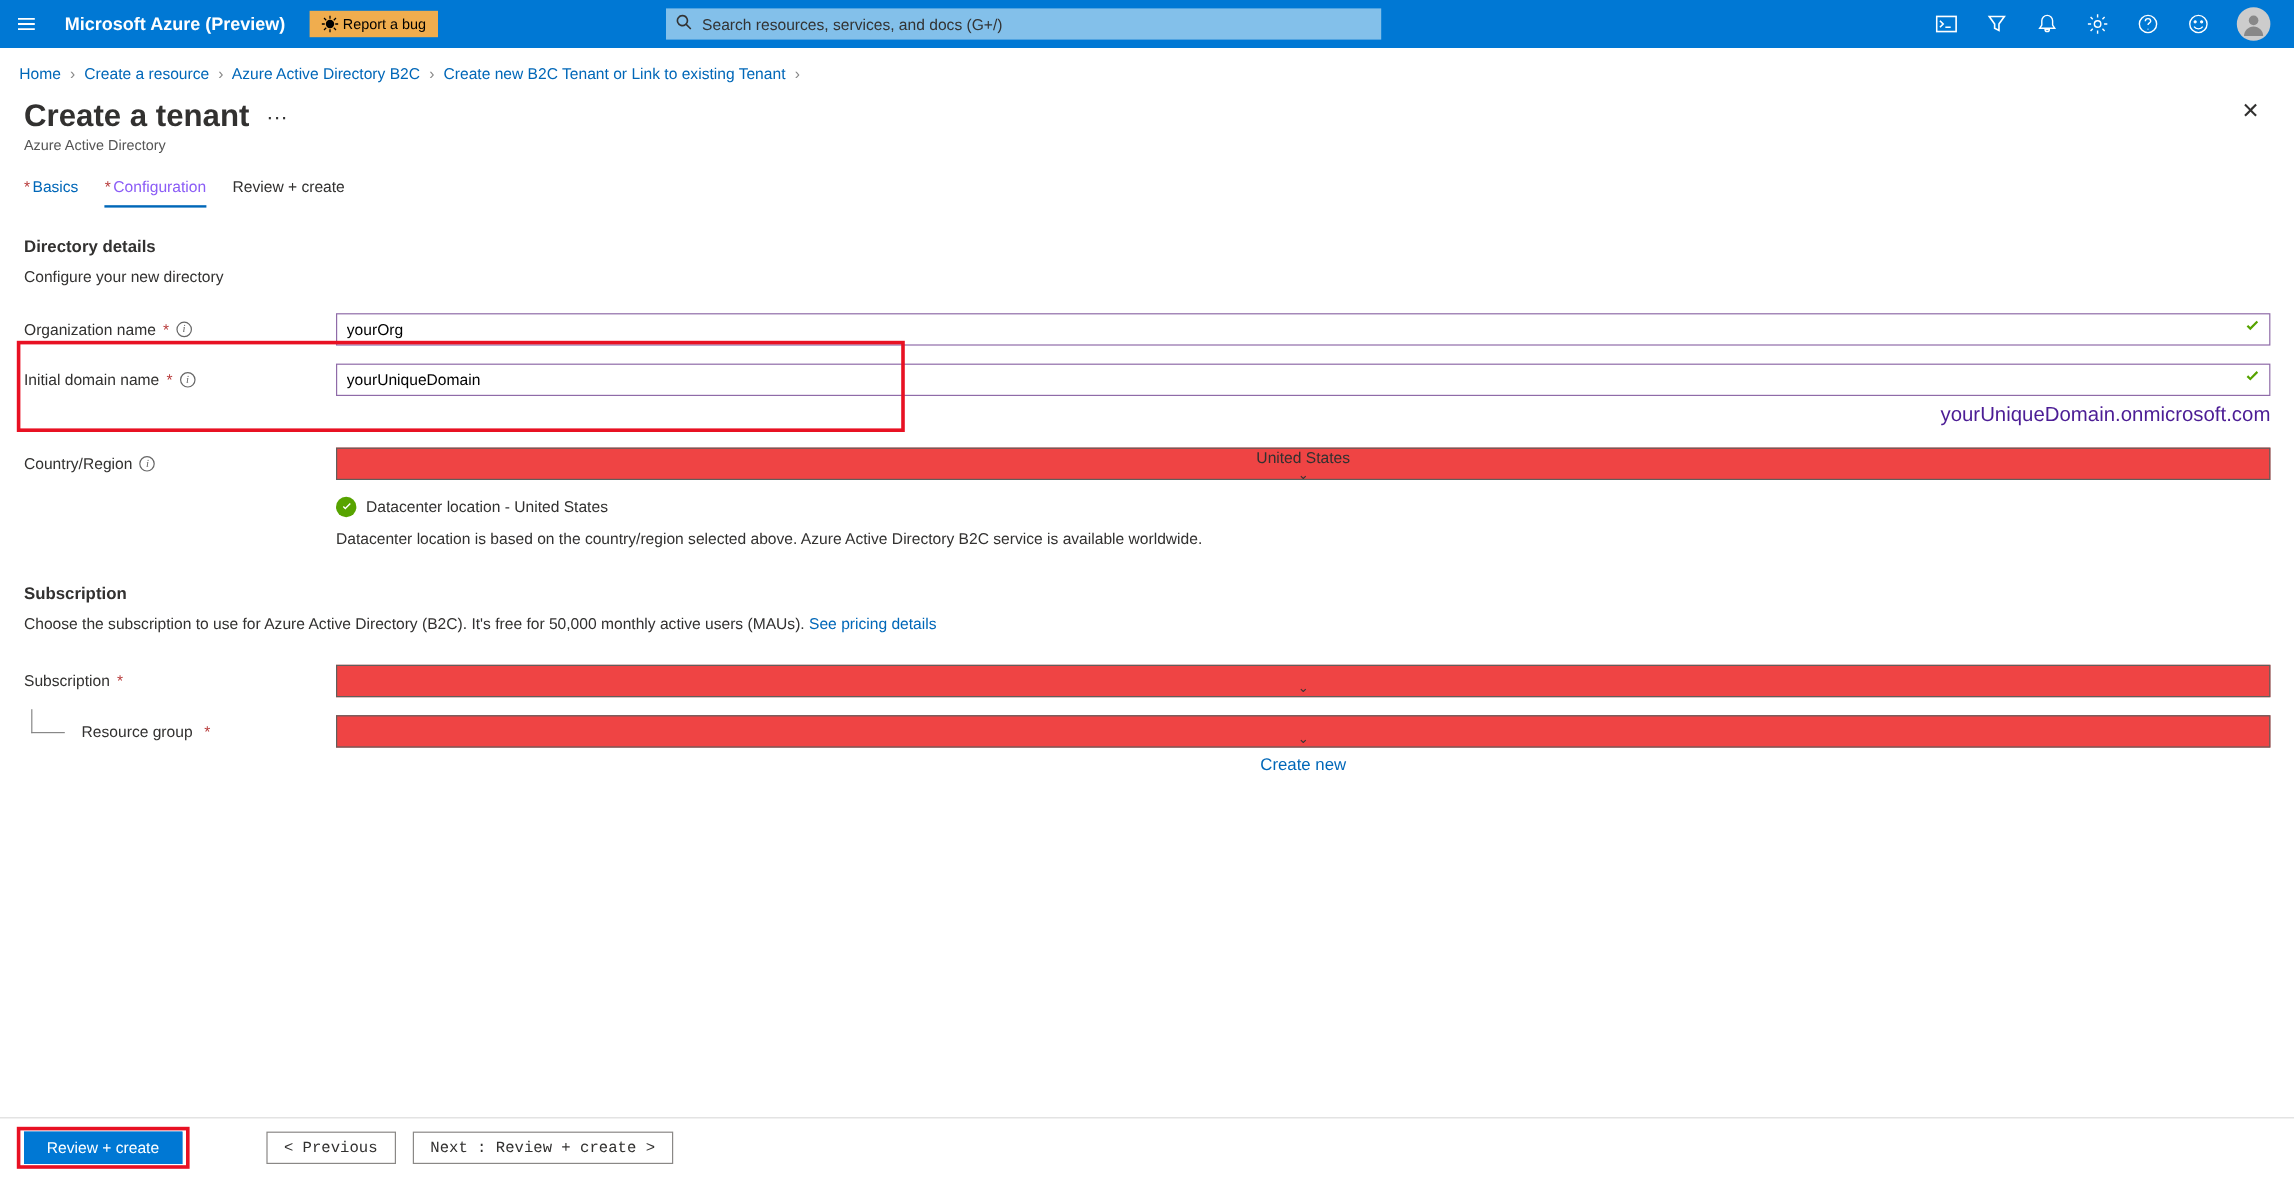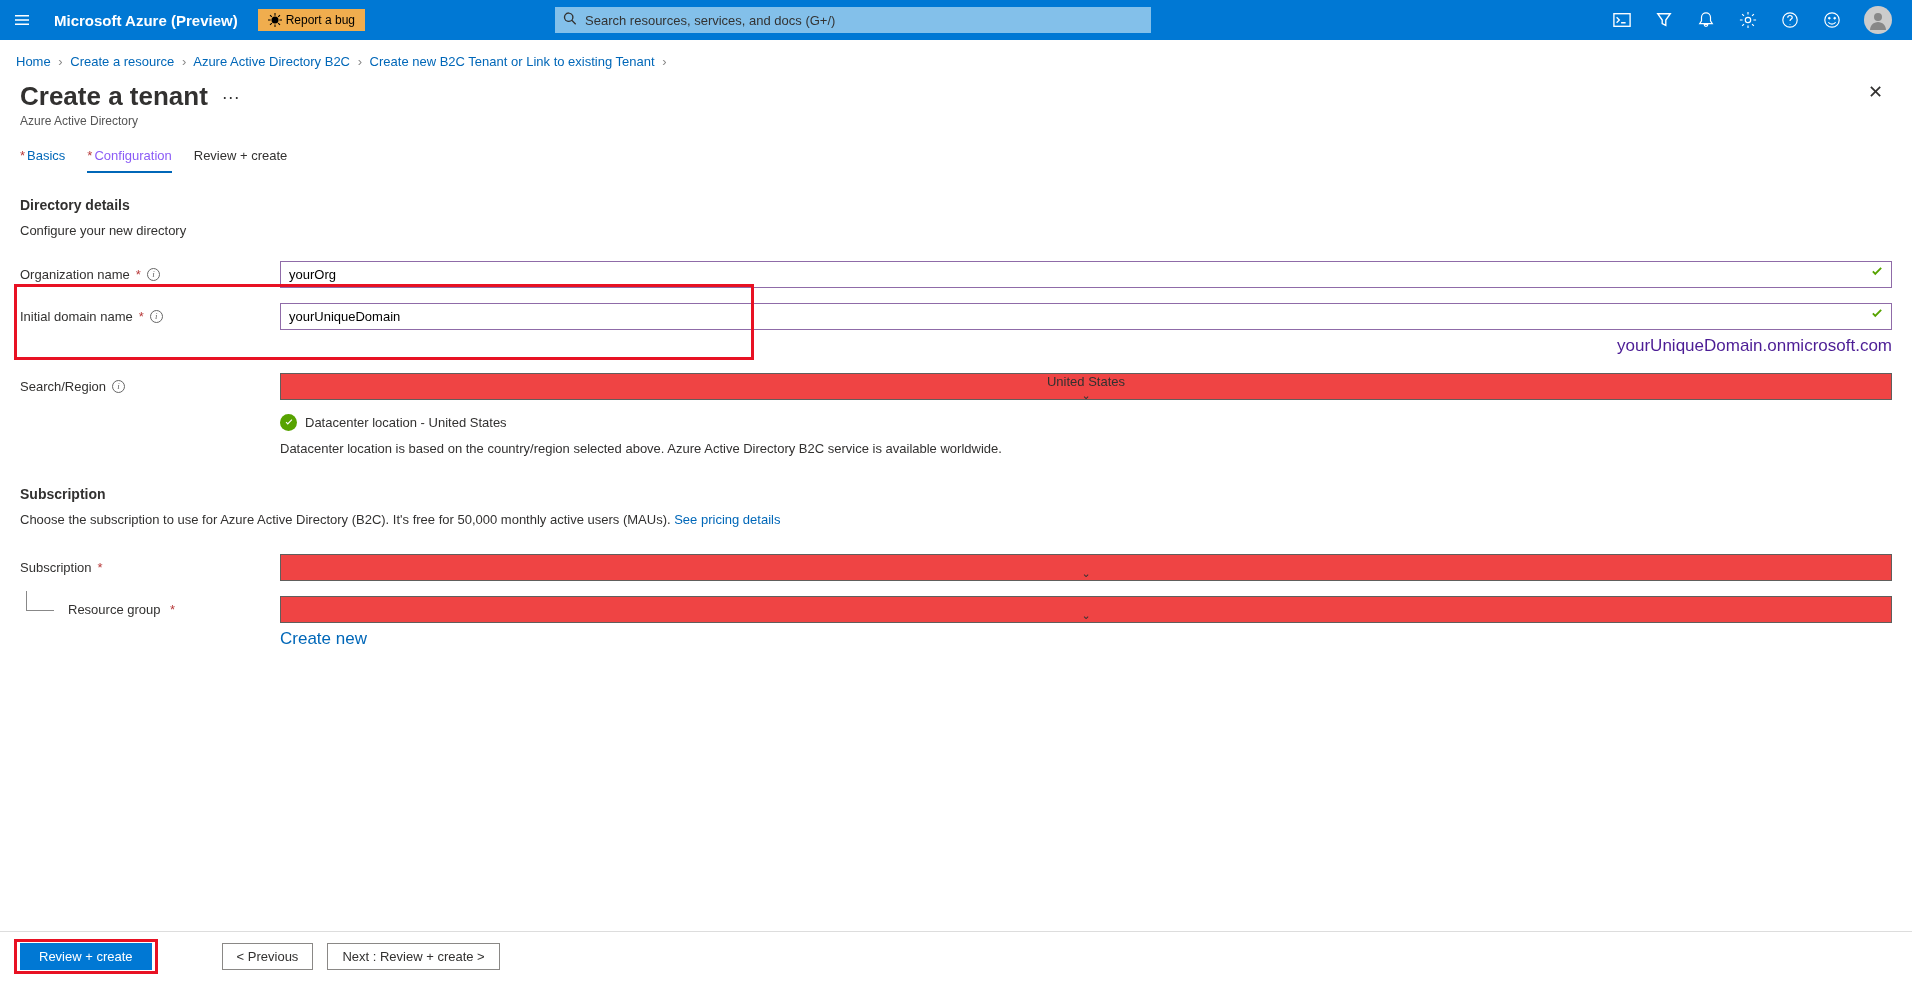--- a/index.html
+++ b/index.html
@@ -63,25 +63,25 @@
   .dc-row { margin-left: 260px; display: flex; align-items: center; gap: 8px; margin-bottom: 10px; }
   .green-circle { width: 17px; height: 17px; border-radius: 50%; background: #57a300; display: flex; align-items: center; justify-content: center; }
   .green-circle svg { width: 10px; height: 10px; fill: #fff; }
   .dc-note { margin-left: 260px; font-size: 13px; color: #323130; margin-bottom: 30px; }
   
   .sub-desc { font-size: 13px; margin-bottom: 26px; }
   .link { color: #0067b8; cursor: pointer; }
   
   .rg-indent { display: flex; align-items: center; }
   .rg-line { width: 28px; height: 20px; border-left: 1px solid #888; border-bottom: 1px solid #888; margin-right: 8px; margin-left: 6px; position: relative; top: -8px; }
-  .create-new { margin-left: 260px; color: #0067b8; font-size: 17px; cursor: pointer; margin-top: -8px; }
+  .create-new { margin-left: 260px; color: #0067b8; font-size: 14px; cursor: pointer; margin-top: -8px; text-align: center; }
   
   .footer { position: absolute; bottom: 0; left: 0; right: 0; height: 50px; border-top: 1px solid #ddd; display: flex; align-items: center; padding: 0 20px; gap: 14px; background: #fff; }
   .btn-primary { background: #0078d4; color: #fff; border: 1px solid #0078d4; padding: 5px 18px; font-size: 13px; cursor: pointer; }
-  .btn-secondary { background: #fff; color: #323130; border: 1px solid #8a8886; padding: 5px 14px; font-size: 13px; cursor: pointer; }
+  .btn-secondary { background: #fff; color: #323130; border: 1px solid #8a8886; padding: 5px 14px; font-size: 13px; cursor: pointer; font-family: Liberation Mono, monospace; }
   .footer-gap { width: 42px; }
 </style>
 </head>
 <body>
 
 <div class="topbar">
   <div class="hamburger">
     <svg viewBox="0 0 16 16">
         <path d="M1 3h14v1.5H1zm0 4.25h14v1.5H1zm0 4.25h14v1.5H1z"></path>
       </svg>
@@ -200,21 +200,21 @@
       <input class="text-input valid" value="yourUniqueDomain" style="">
       <span class="check-ok"><svg viewBox="0 0 16 16">
             <path d="M6 11L2.5 7.5 4 6l2 2 6-6 1.5 1.5z"></path>
           </svg></span>
     </div>
   </div>
   <div class="domain-hint">yourUniqueDomain.onmicrosoft.com</div>
 
   <div class="form-row">
     <div class="field-label">
-      <span>Search/Region</span>
+      <span>Country/Region</span>
       <span class="info-icon">i</span>
     </div>
     <div class="field-input-wrap">
       <div class="select-box">
         <span>United States</span>
         <span class="chev">⌄</span>
       </div>
     </div>
   </div>
 

